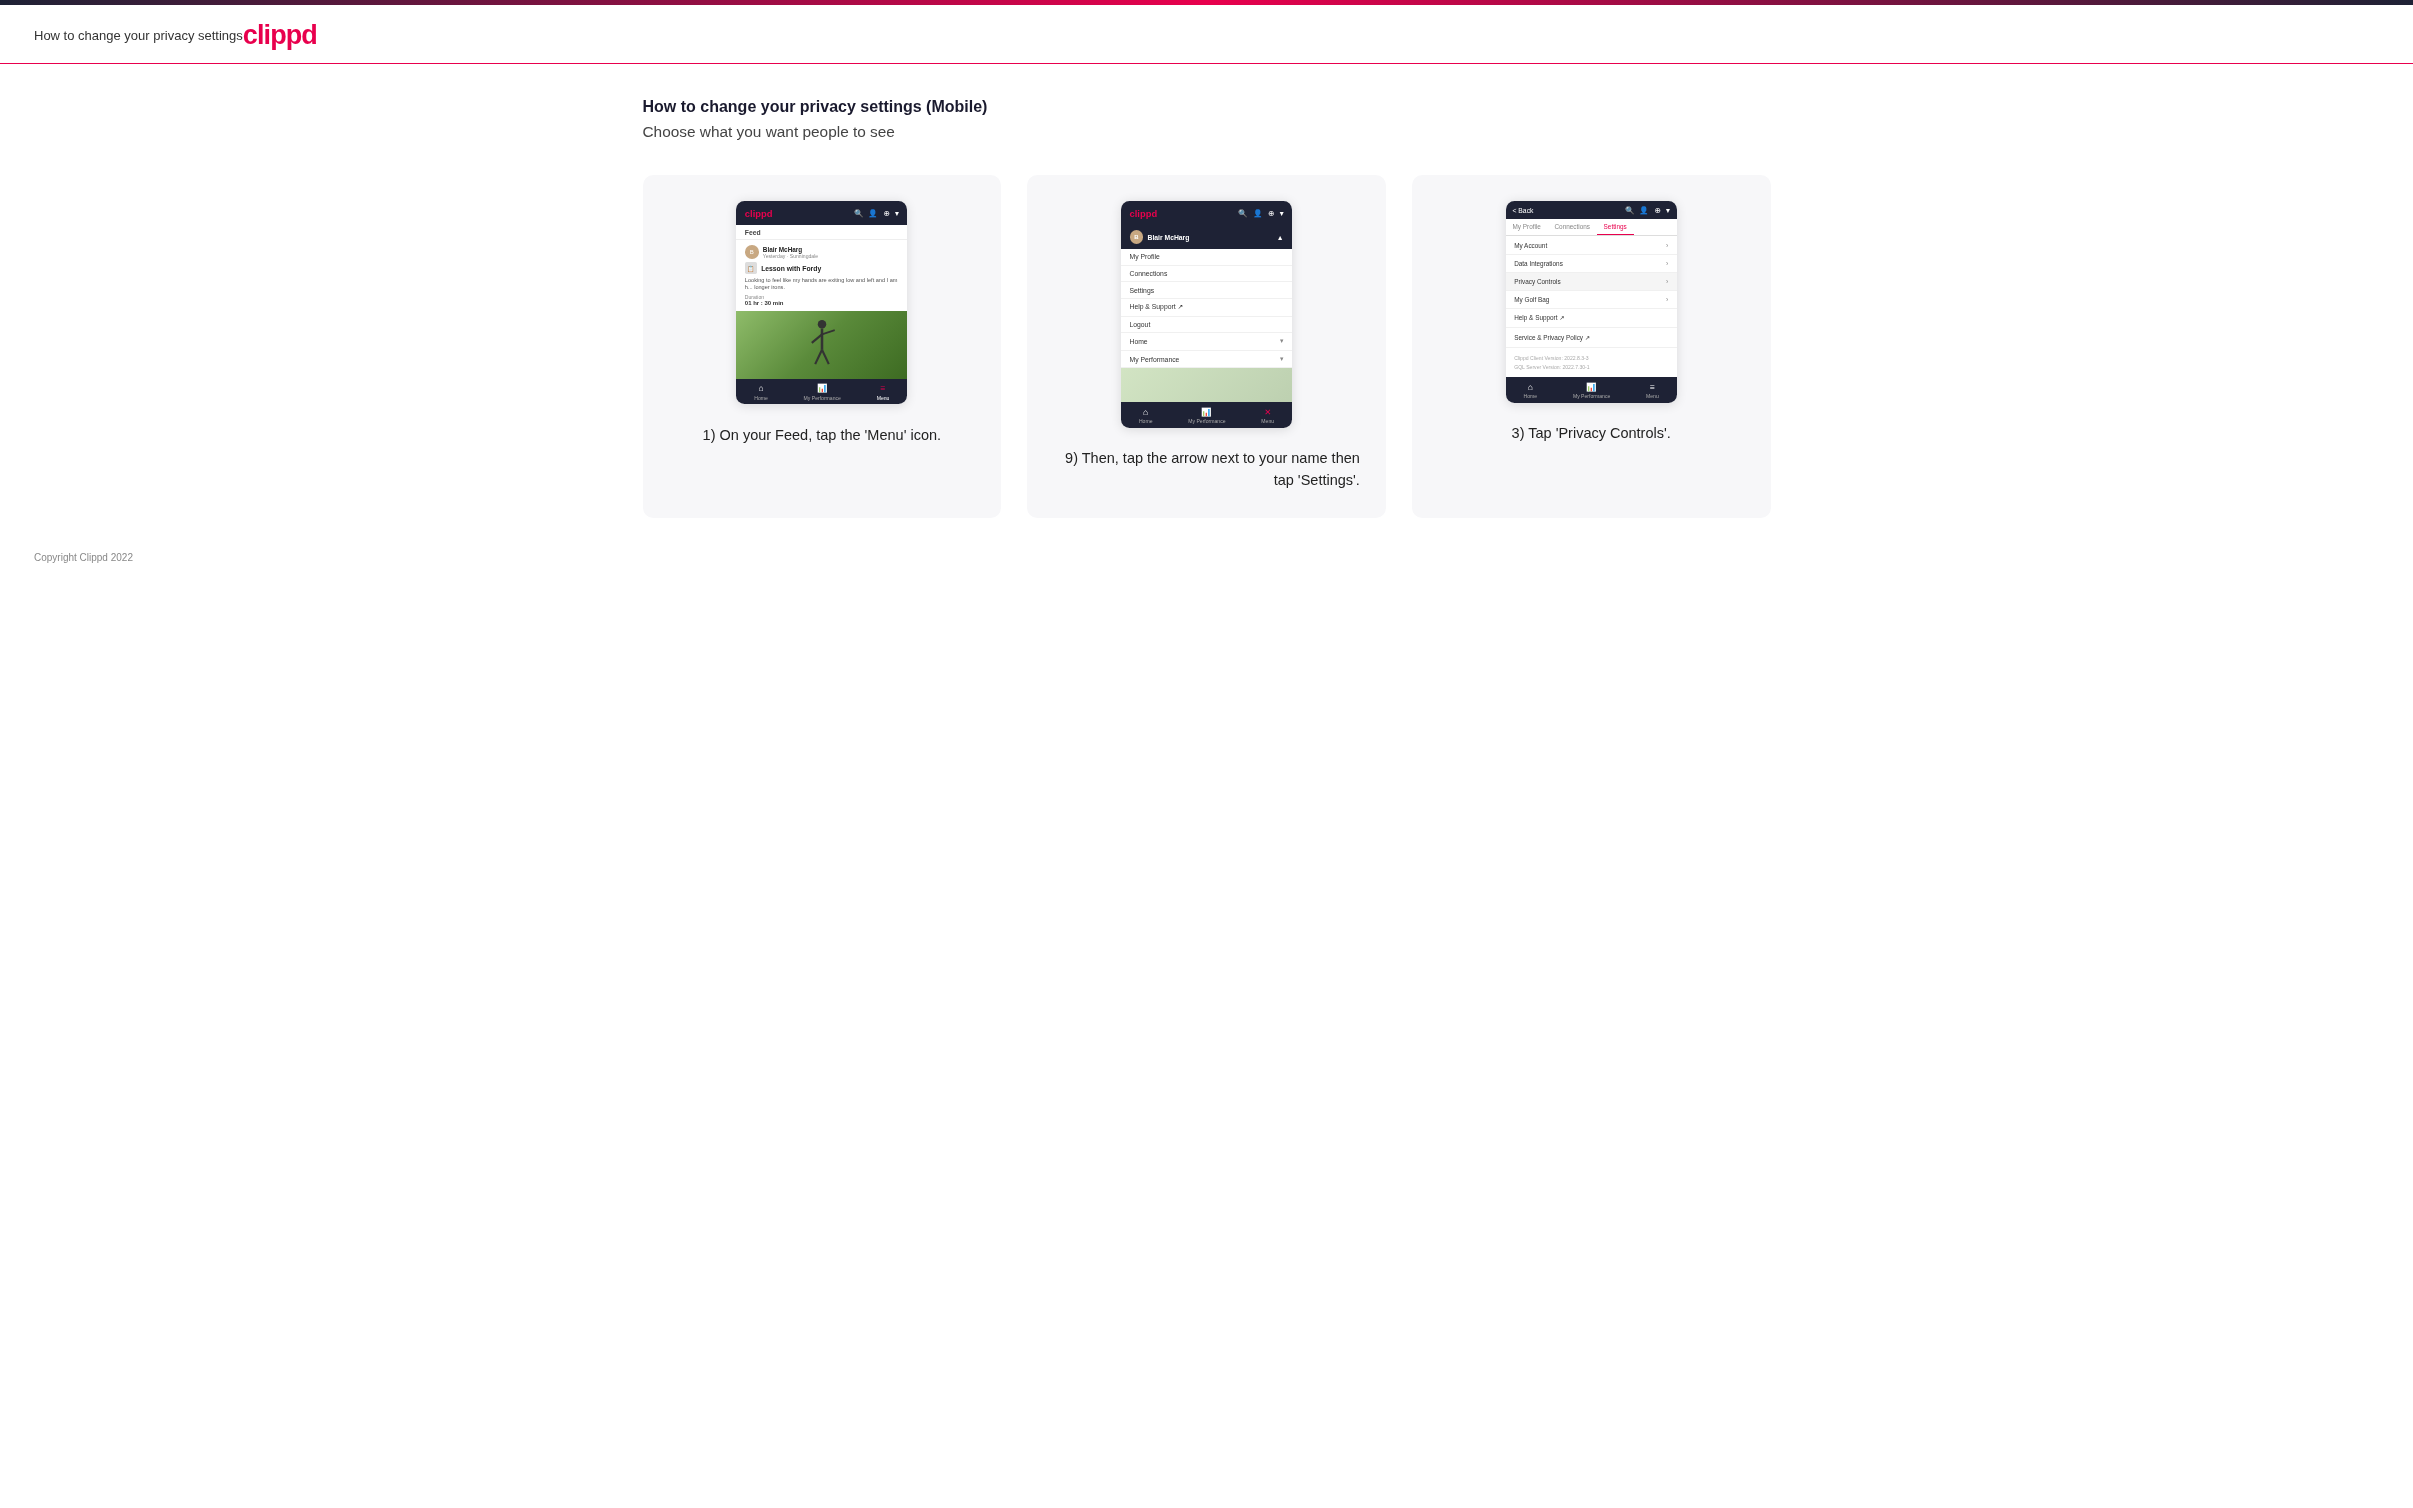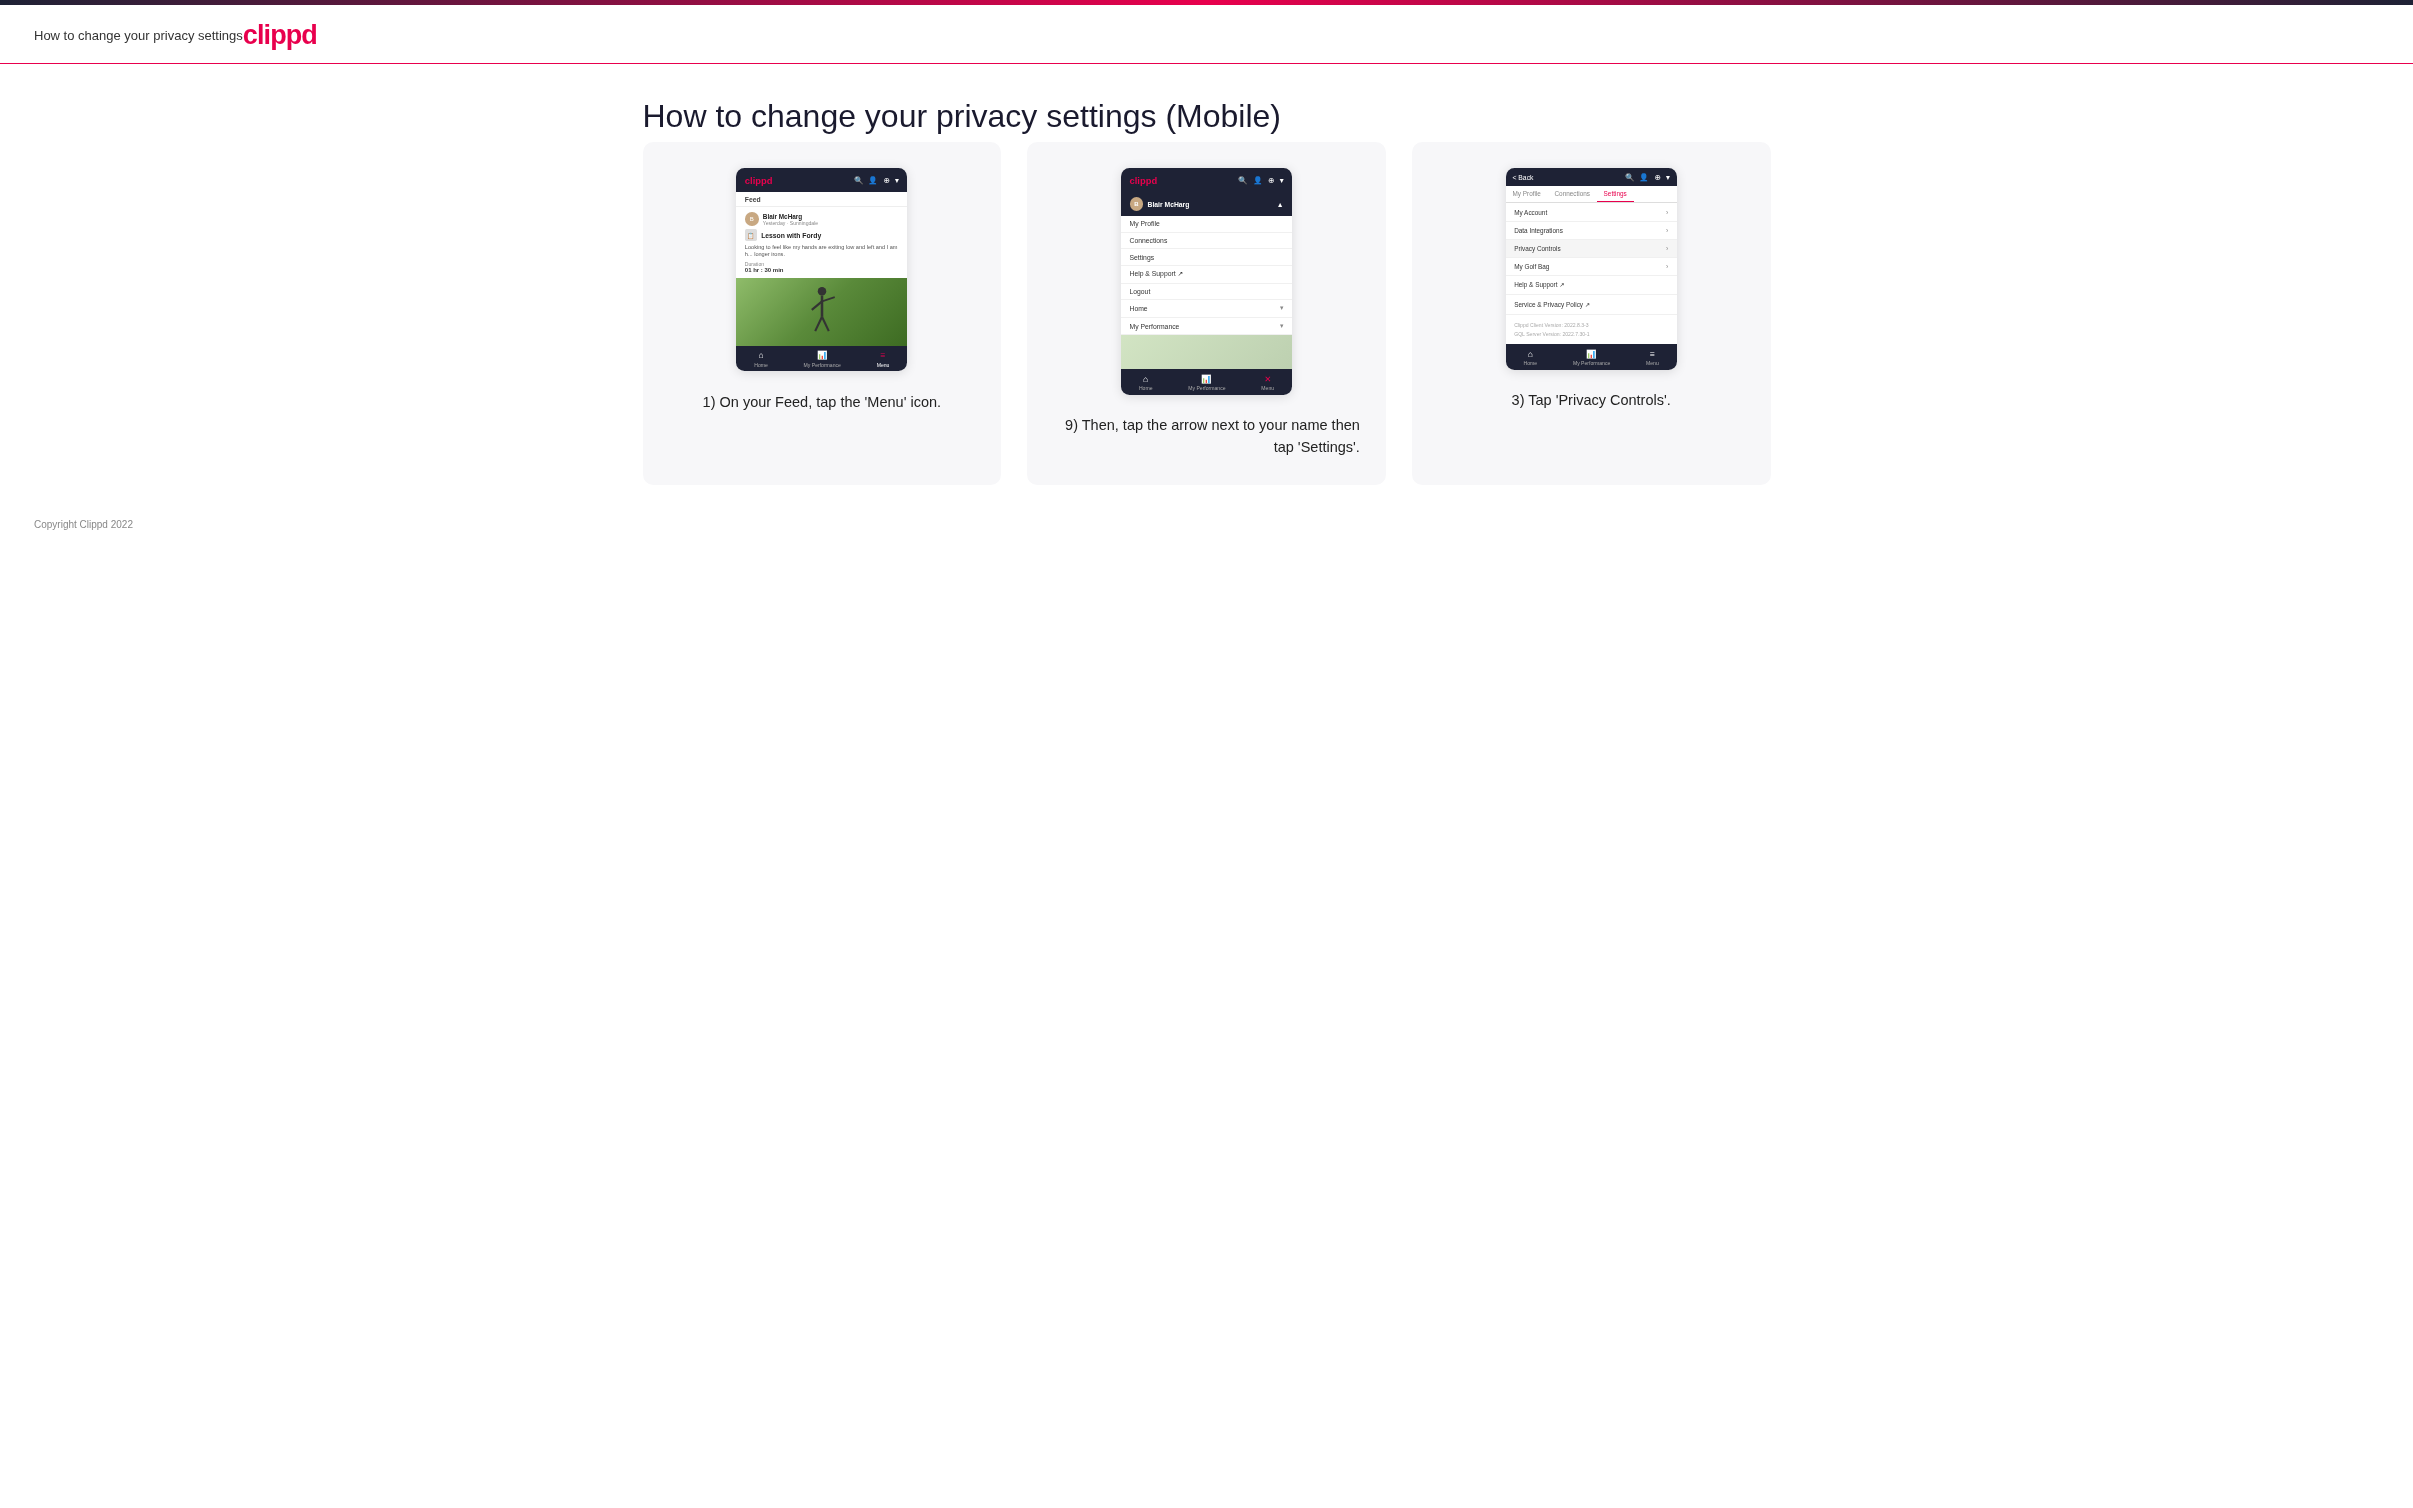--- a/index.html
+++ b/index.html
@@ -29,22 +29,22 @@
     }
 
     
     .main {
       padding: 34px 34px 0 34px;
       max-width: 1196px;
       margin: 0 auto;
     }
 
     .page-heading {
-      font-size: 32px;
-      font-weight: 400;
+      font-size: 16px;
+      font-weight: 700;
       color: #1a1a2e;
       margin-bottom: 6.8px;
     }
     .page-subheading {
       font-size: 15.4px;
       color: #444;
       margin-bottom: 34px;
     }
 
     
@@ -328,20 +328,21 @@
 
 <div class="gradient-bar"></div>
 
 <div class="header">
   <span class="header-title">How to change your privacy settings</span>
   <span class="logo">clippd</span>
 </div>
 
 <div class="main">
   <h1 class="page-heading">How to change your privacy settings (Mobile)</h1>
+  <p class="page-subheading">Choose what you want people to see</p>
 
   <div class="steps">
 
     <div class="step-card">
       <div class="phone-frame">
 
         <div class="app-navbar">
           <span class="app-logo">clippd</span>
           <div class="app-nav-icons">
             <span class="app-icon">🔍</span>

